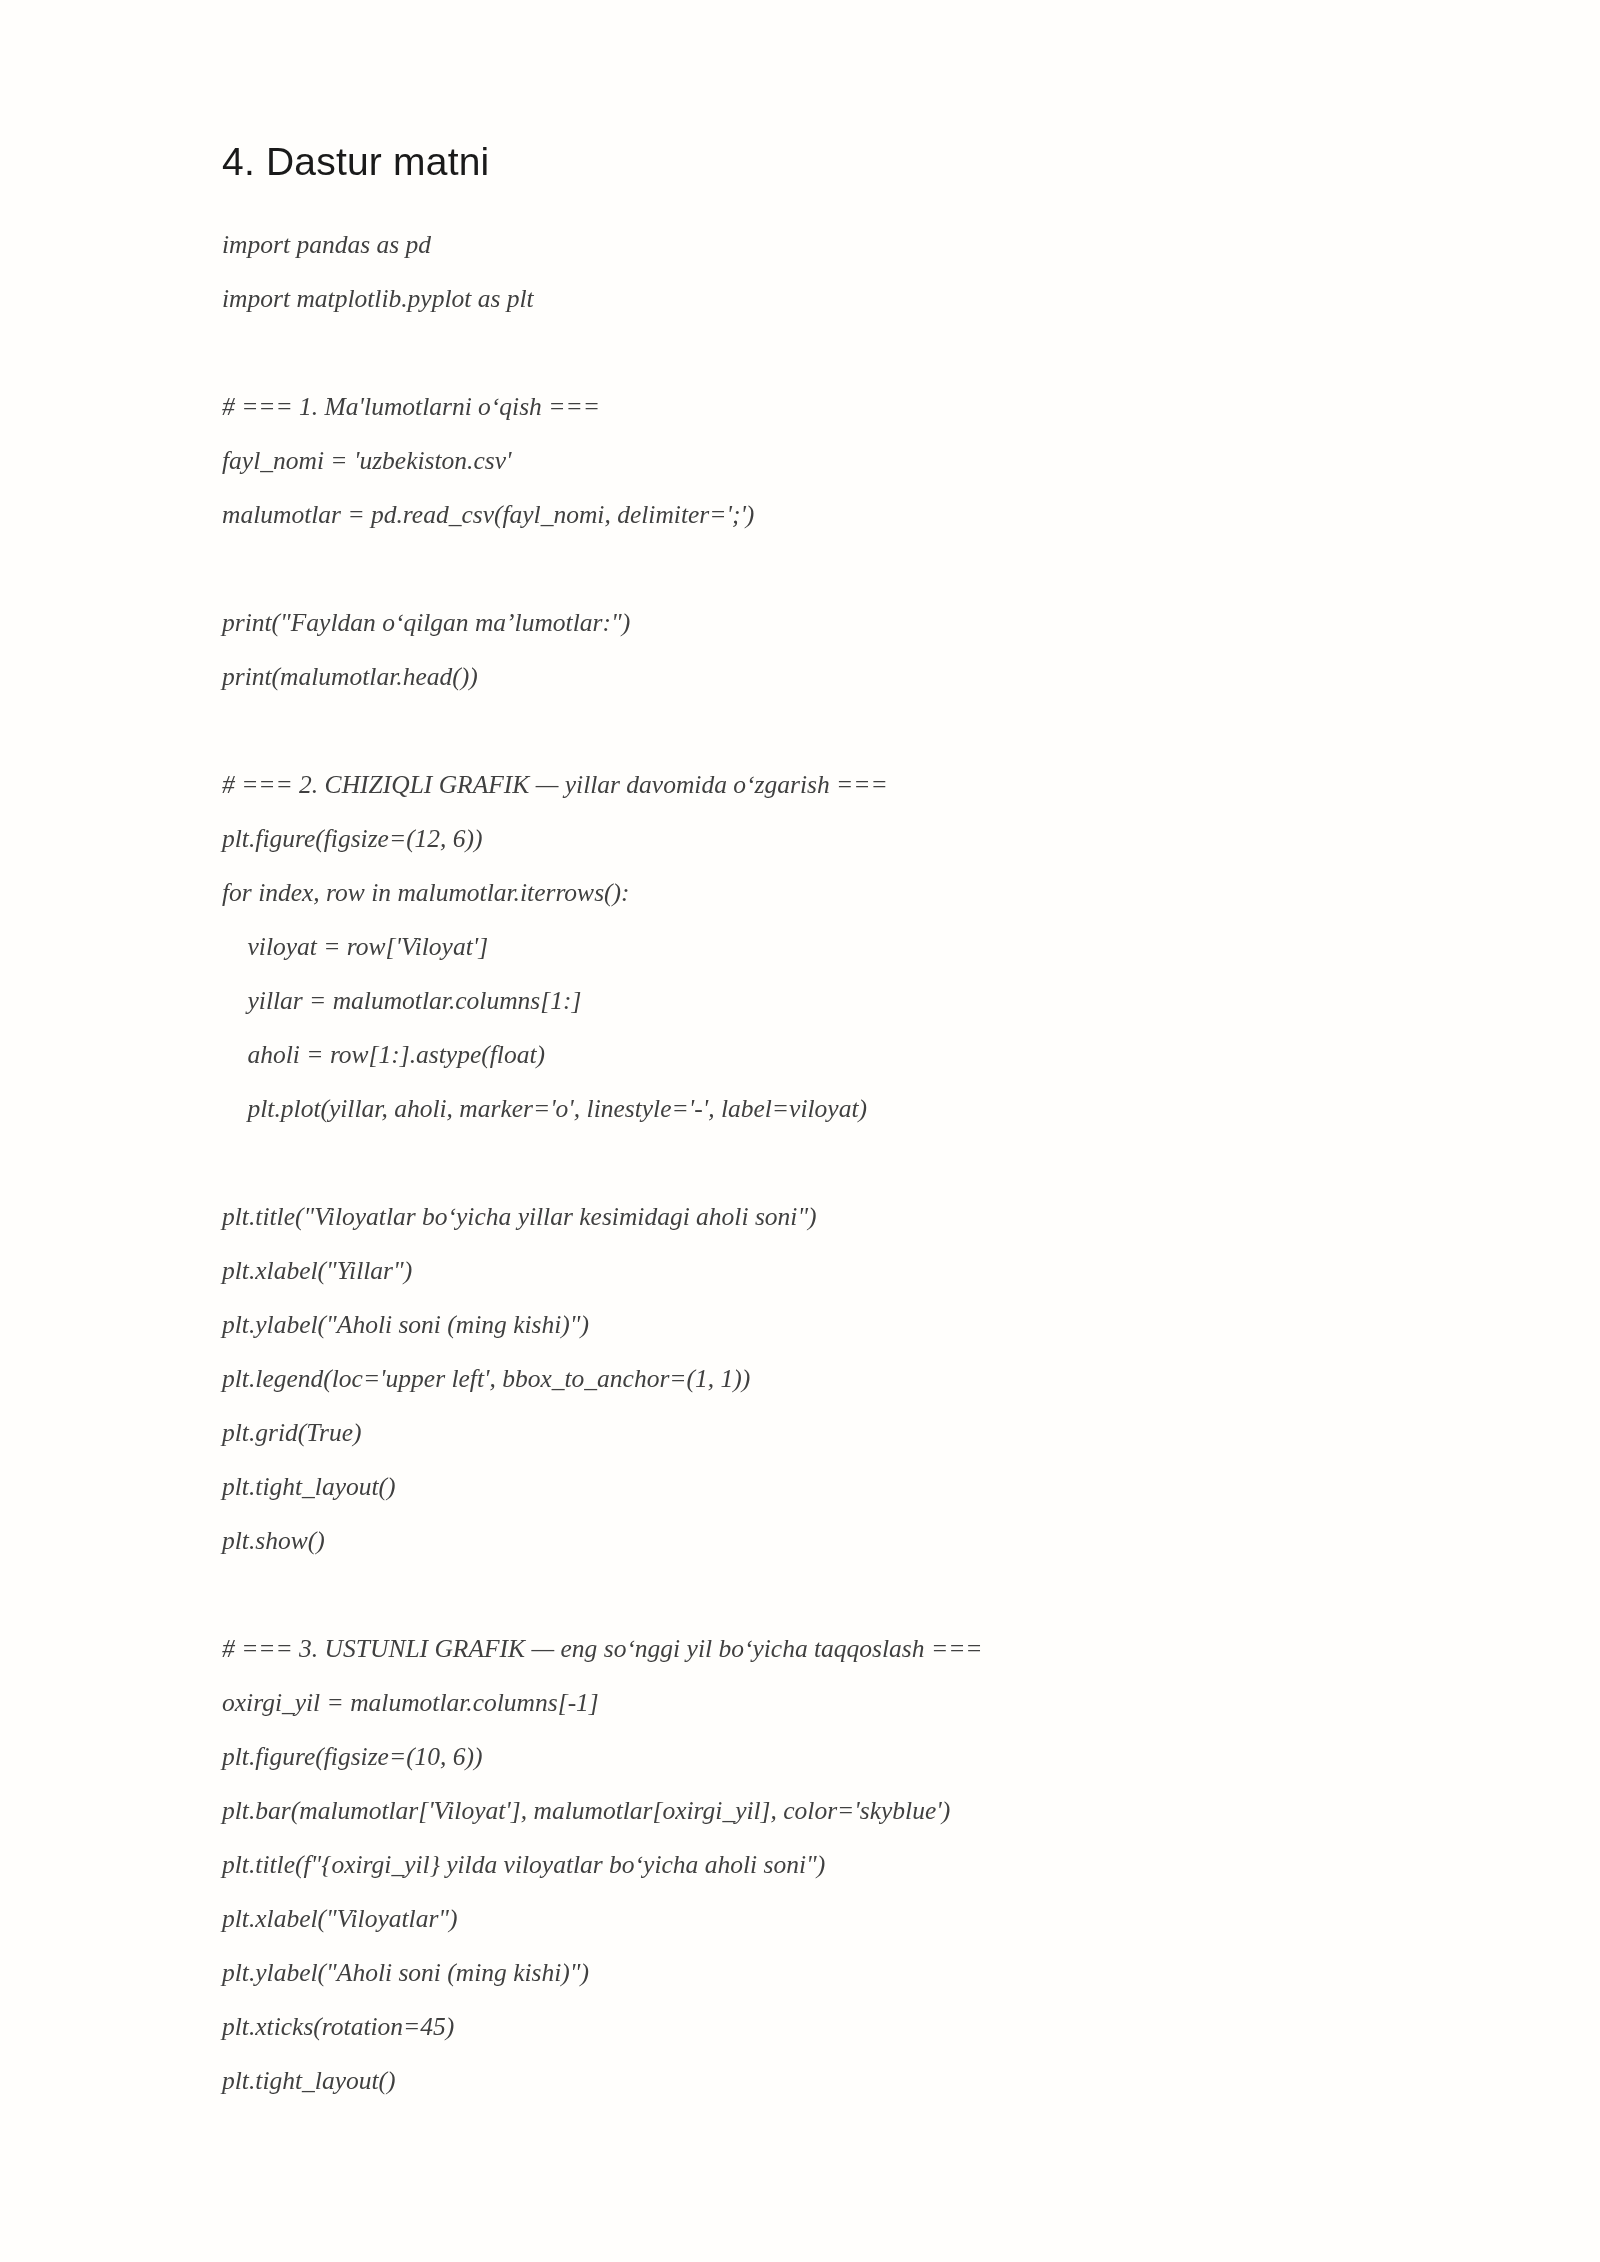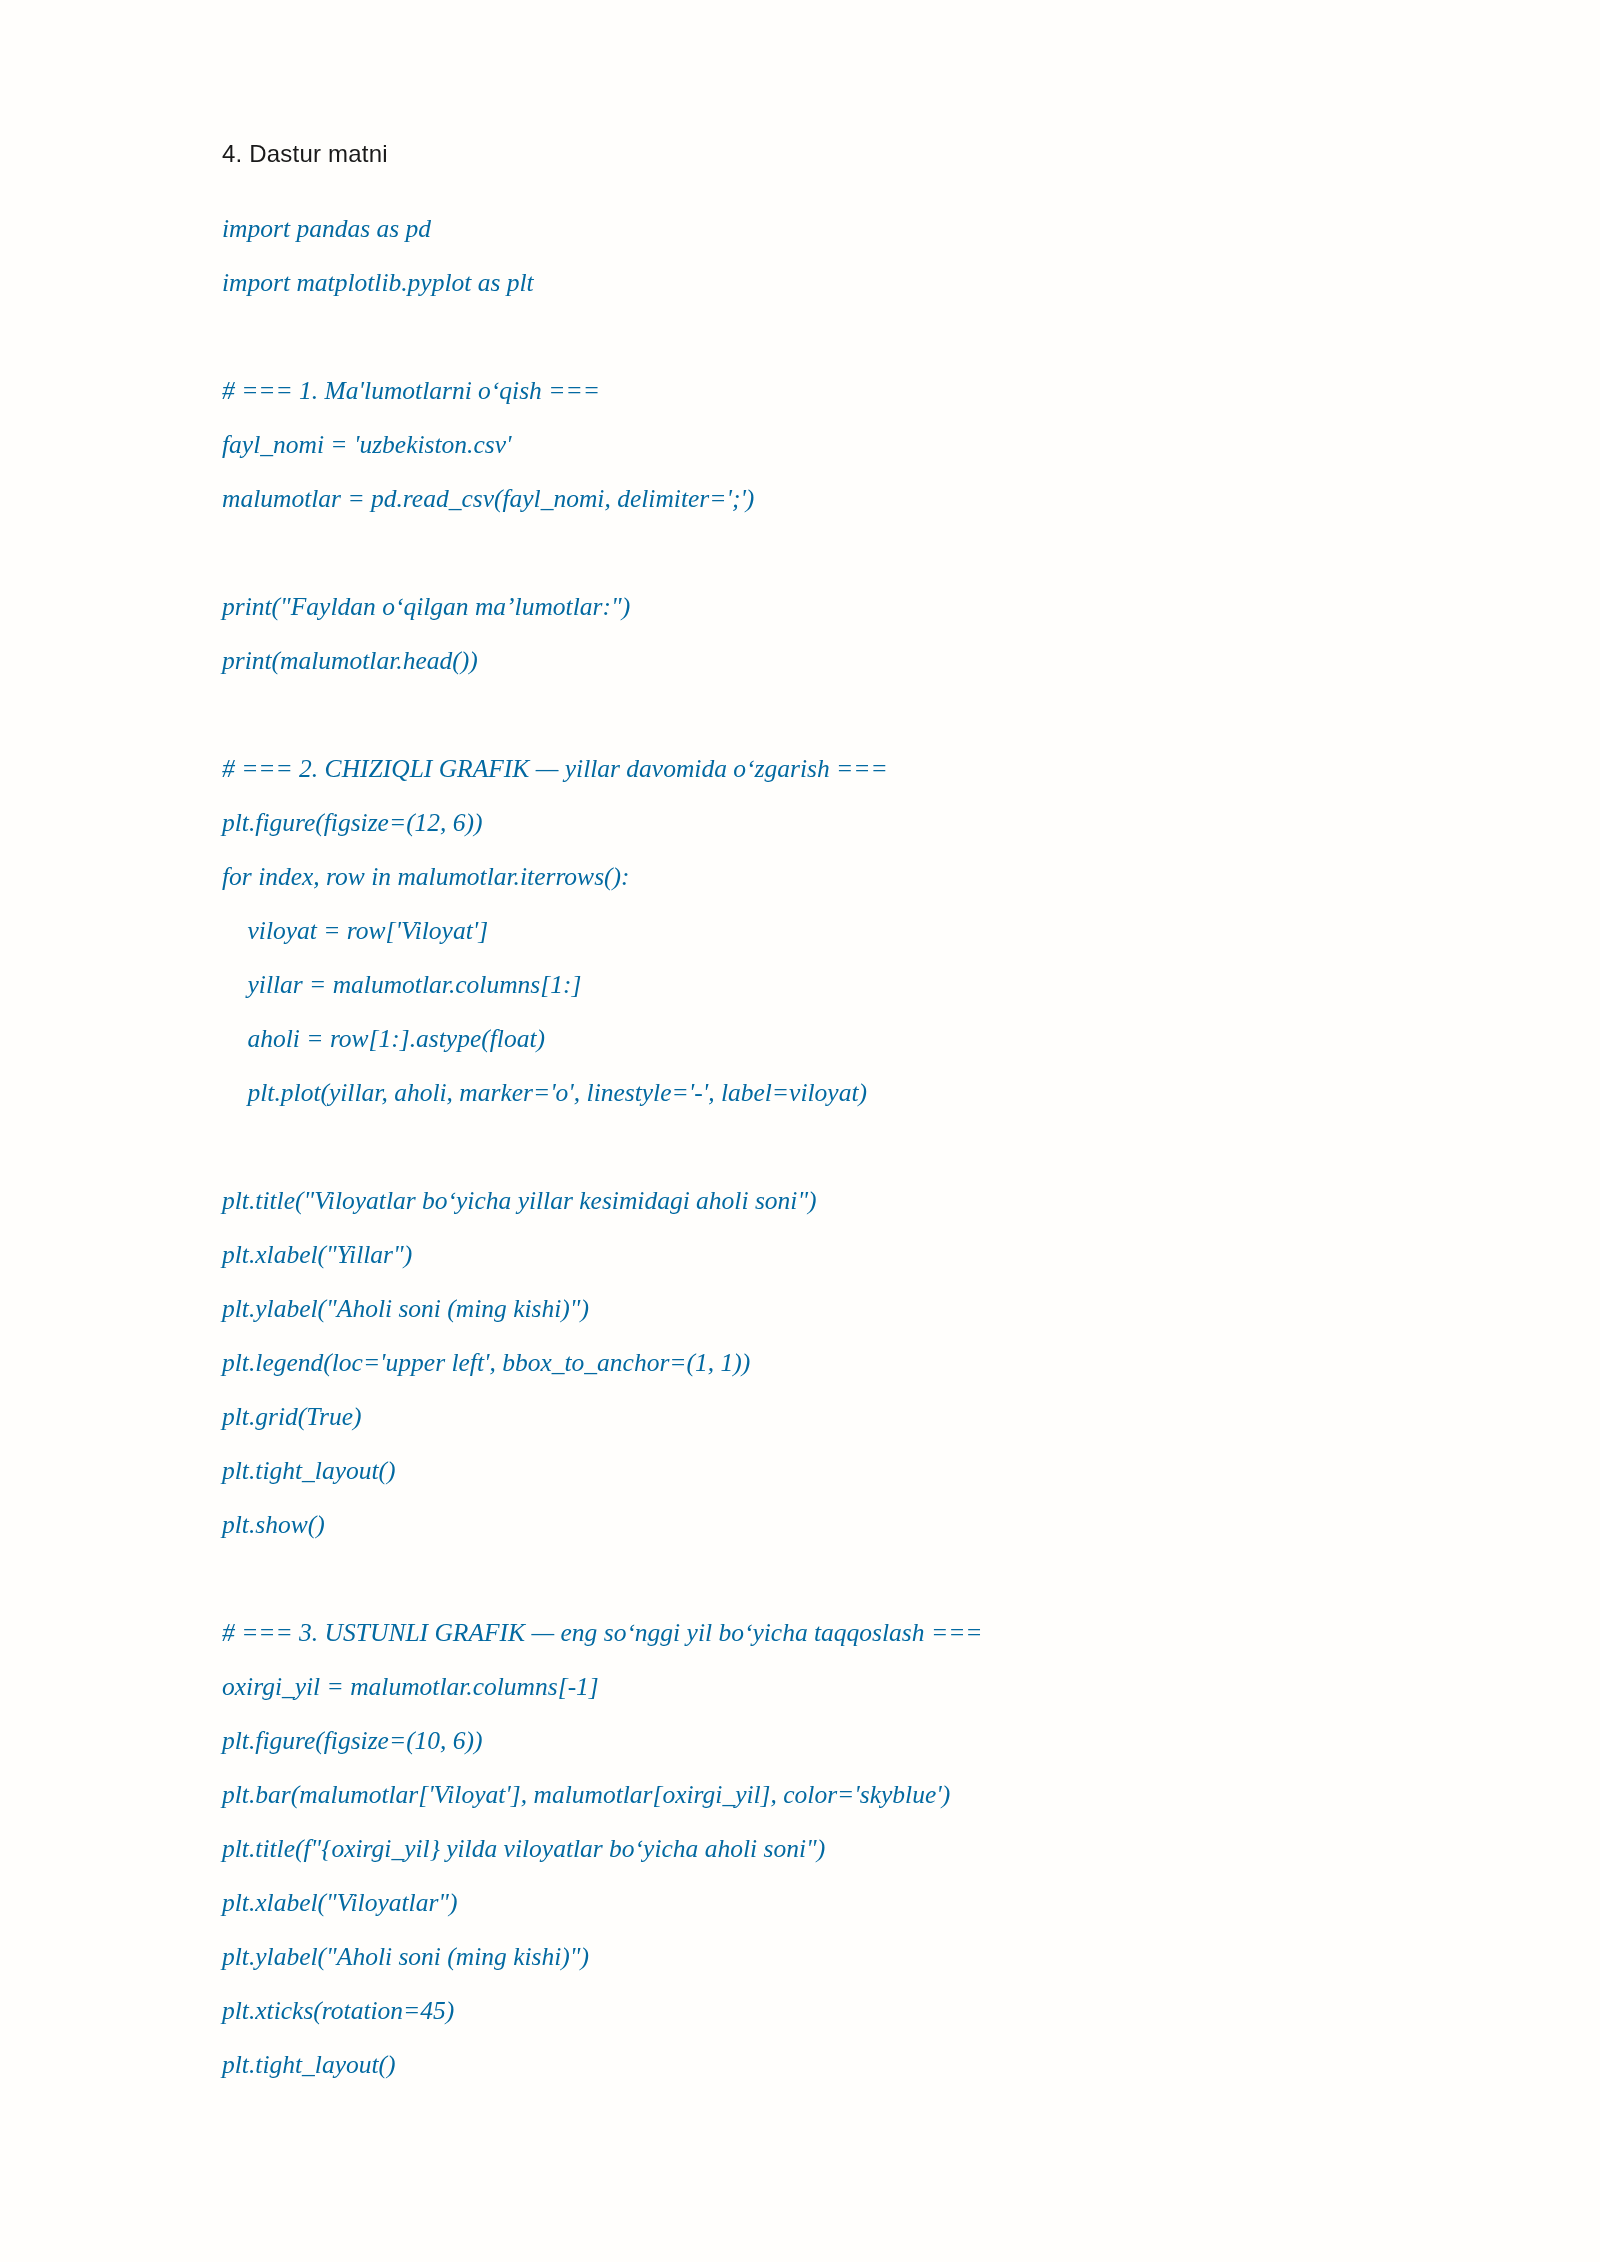--- a/index.html
+++ b/index.html
@@ -23,32 +23,32 @@
     padding: 0;
   }
   .content {
     position: absolute;
     left: 222px;
     top: 140px;
     width: 1160px;
   }
   .heading {
     font-family: "Liberation Sans", sans-serif;
-    font-size: 24px;
+    font-size: 39px;
     font-weight: 400;
     color: #1a1a1a;
     margin: 0 0 34px 0;
     letter-spacing: 0.2px;
   }
   .code-block {
     font-family: "Liberation Serif", serif;
     font-style: italic;
     font-size: 25.5px;
     line-height: 54px;
-    color: #0369a1;
+    color: #404040;
     white-space: pre-wrap;
   }
   .code-line {
     min-height: 54px;
     white-space: pre;
   }
   .code-line.blank {
     height: 54px;
   }
 </style>

